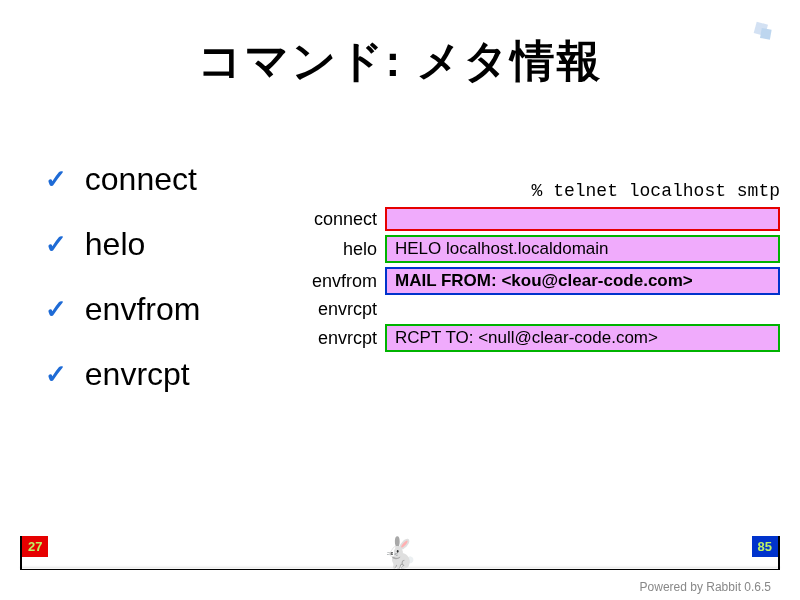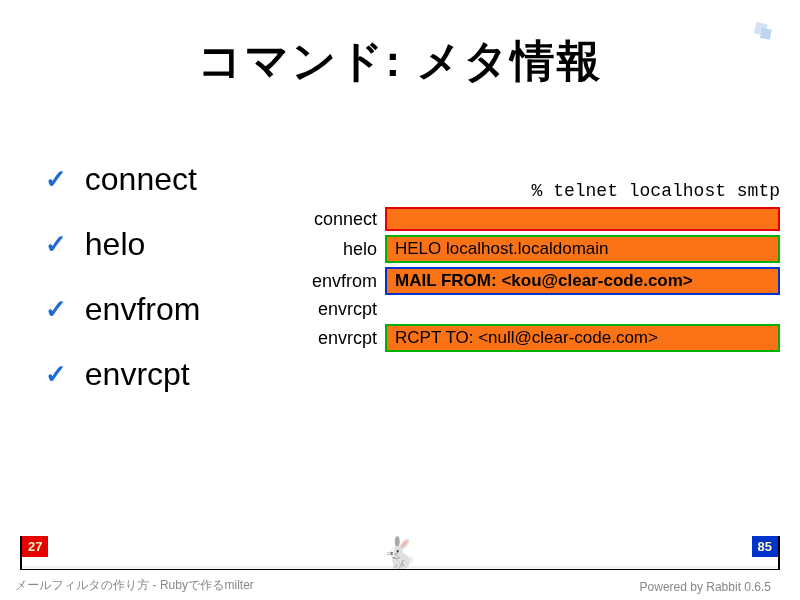--- a/index.html
+++ b/index.html
@@ -72,21 +72,21 @@
     padding-right: 8px;
     font-size: 18px;
   }
   .diagram-box {
     flex: 1;
     border: 2px solid;
     padding: 2px 8px;
     min-height: 24px;
     font-family: sans-serif;
     font-size: 17px;
-    background: #f97316;
+    background: #f0abfc;
   }
   .box-red { border-color: #e60000; }
   .box-green { border-color: #00b300; }
   .box-blue { border-color: #0033cc; font-weight: bold; }
   .footer {
     position: absolute;
     bottom: 0;
     left: 0;
     right: 0;
     height: 75px;
@@ -111,21 +111,21 @@
     height: 34px;
     background: #000;
     position: absolute;
     bottom: 0;
   }
   .flag-red .flag-pole { left: 0; }
   .flag-blue .flag-pole { right: 0; }
   .flag-body {
     position: absolute;
     top: -34px;
-    color: #fef9c3;
+    color: #bef264;
     font-size: 13px;
     font-weight: bold;
     padding: 3px 6px;
     min-width: 26px;
     text-align: center;
   }
   .flag-red .flag-body { background: #e60000; left: 2px; }
   .flag-blue .flag-body { background: #0033cc; right: 2px; }
   .rabbit {
     position: absolute;
@@ -209,15 +209,14 @@
   <div class="baseline"></div>
   <div class="flag flag-red">
     <div class="flag-pole"></div>
     <div class="flag-body">27</div>
   </div>
   <div class="rabbit">🐇</div>
   <div class="flag flag-blue">
     <div class="flag-pole"></div>
     <div class="flag-body">85</div>
   </div>
-  <div class="footer-left">メールフィルタの作り方 - Rubyで作るmilter</div>
   <div class="footer-right">Powered by Rabbit 0.6.5</div>
 </div>
 
 </body></html>

